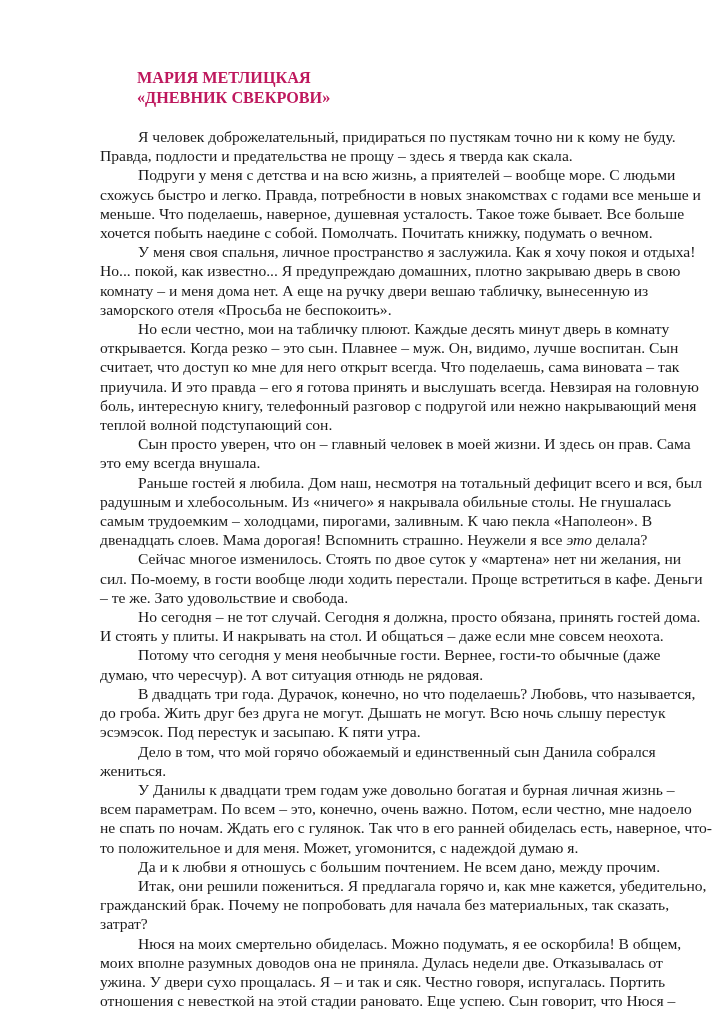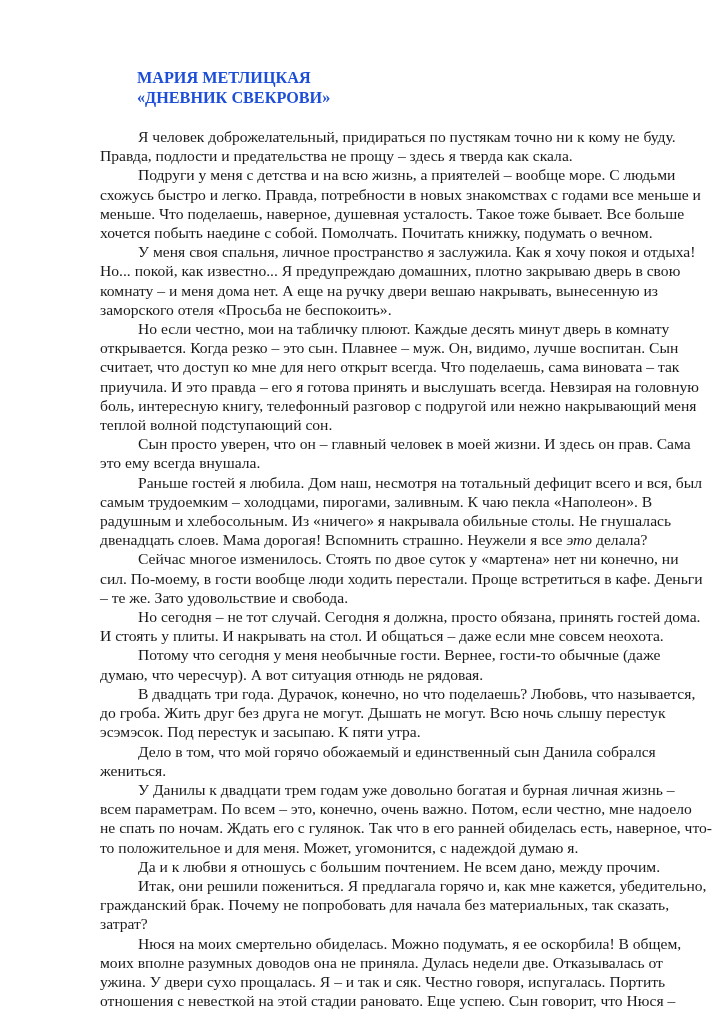--- a/index.html
+++ b/index.html
@@ -19,21 +19,21 @@
     position: absolute;
     left: 100px;
     top: 68px;
     width: 582px;
   }
   .title-block {
     margin-left: 37px;
     font-weight: bold;
     font-size: 16.2px;
     line-height: 20px;
-    color: #1d4ed8;
+    color: #be185d;
   }
   .title-block div { white-space: nowrap; }
   .body-text {
     margin-top: 19px;
     font-size: 15.6px;
     line-height: 19.2px;
     text-align: left;
   }
   .para {
     margin: 0;
@@ -63,43 +63,43 @@
       </p>
       <p class="para">
         <span class="line">Подруги у меня с детства и на всю жизнь, а приятелей – вообще море. С людьми</span>
         <span class="line">схожусь быстро и легко. Правда, потребности в новых знакомствах с годами все меньше и</span>
         <span class="line">меньше. Что поделаешь, наверное, душевная усталость. Такое тоже бывает. Все больше</span>
         <span class="line">хочется побыть наедине с собой. Помолчать. Почитать книжку, подумать о вечном.</span>
       </p>
       <p class="para">
         <span class="line">У меня своя спальня, личное пространство я заслужила. Как я хочу покоя и отдыха!</span>
         <span class="line">Но... покой, как известно... Я предупреждаю домашних, плотно закрываю дверь в свою</span>
-        <span class="line">комнату – и меня дома нет. А еще на ручку двери вешаю накрывать, вынесенную из</span>
+        <span class="line">комнату – и меня дома нет. А еще на ручку двери вешаю табличку, вынесенную из</span>
         <span class="line">заморского отеля «Просьба не беспокоить».</span>
       </p>
       <p class="para">
         <span class="line">Но если честно, мои на табличку плюют. Каждые десять минут дверь в комнату</span>
         <span class="line">открывается. Когда резко – это сын. Плавнее – муж. Он, видимо, лучше воспитан. Сын</span>
         <span class="line">считает, что доступ ко мне для него открыт всегда. Что поделаешь, сама виновата – так</span>
         <span class="line">приучила. И это правда – его я готова принять и выслушать всегда. Невзирая на головную</span>
         <span class="line">боль, интересную книгу, телефонный разговор с подругой или нежно накрывающий меня</span>
         <span class="line">теплой волной подступающий сон.</span>
       </p>
       <p class="para">
         <span class="line">Сын просто уверен, что он – главный человек в моей жизни. И здесь он прав. Сама</span>
         <span class="line">это ему всегда внушала.</span>
       </p>
       <p class="para">
         <span class="line">Раньше гостей я любила. Дом наш, несмотря на тотальный дефицит всего и вся, был</span>
+        <span class="line">радушным и хлебосольным. Из «ничего» я накрывала обильные столы. Не гнушалась</span>
         <span class="line">самым трудоемким – холодцами, пирогами, заливным. К чаю пекла «Наполеон». В</span>
-        <span class="line">радушным и хлебосольным. Из «ничего» я накрывала обильные столы. Не гнушалась</span>
         <span class="line">двенадцать слоев. Мама дорогая! Вспомнить страшно. Неужели я все <em>это</em> делала?</span>
       </p>
       <p class="para">
-        <span class="line">Сейчас многое изменилось. Стоять по двое суток у «мартена» нет ни конечно, ни</span>
+        <span class="line">Сейчас многое изменилось. Стоять по двое суток у «мартена» нет ни желания, ни</span>
         <span class="line">сил. По-моему, в гости вообще люди ходить перестали. Проще встретиться в кафе. Деньги</span>
         <span class="line">– те же. Зато удовольствие и свобода.</span>
       </p>
       <p class="para">
         <span class="line">Но сегодня – не тот случай. Сегодня я должна, просто обязана, принять гостей дома.</span>
         <span class="line">И стоять у плиты. И накрывать на стол. И общаться – даже если мне совсем неохота.</span>
       </p>
       <p class="para">
         <span class="line">Потому что сегодня у меня необычные гости. Вернее, гости-то обычные (даже</span>
         <span class="line">думаю, что чересчур). А вот ситуация отнюдь не рядовая.</span>

